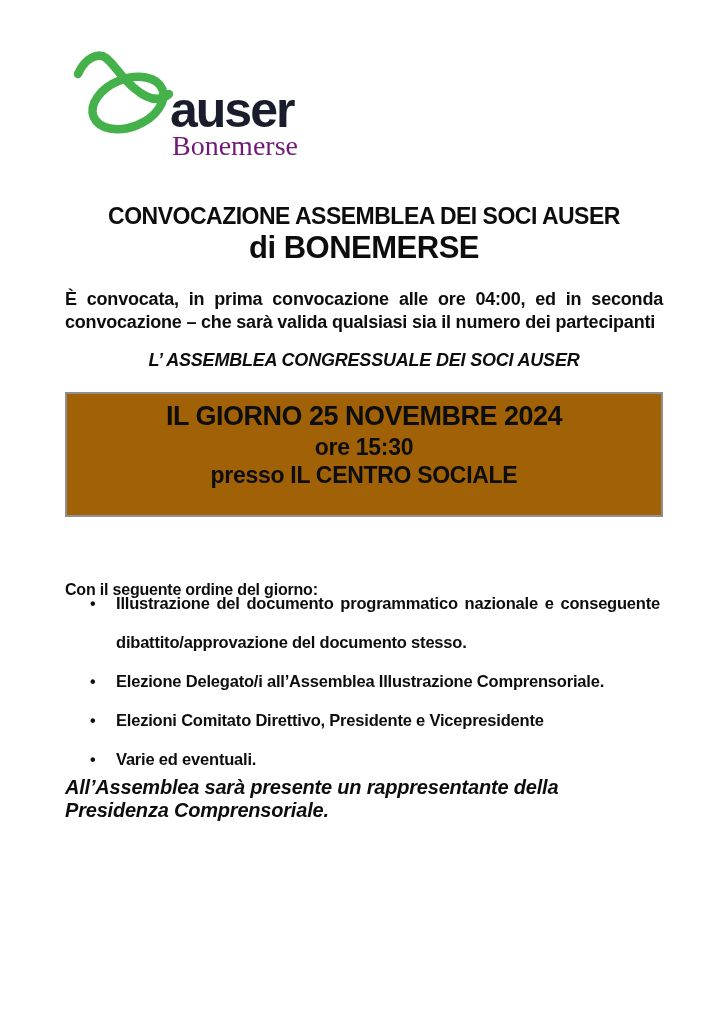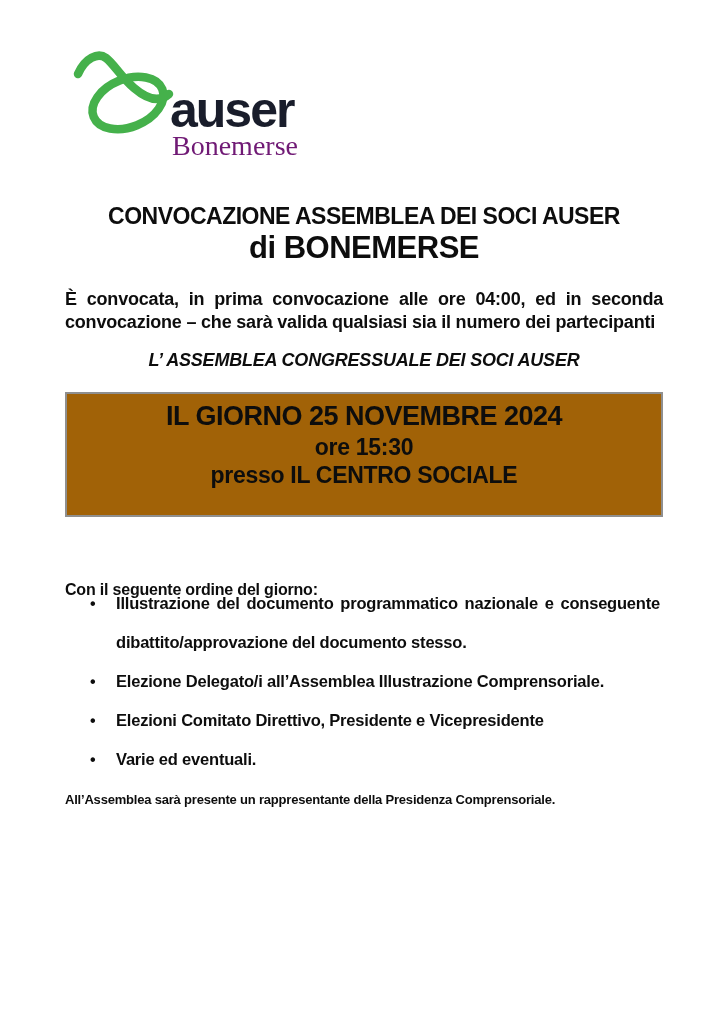--- a/index.html
+++ b/index.html
@@ -65,22 +65,22 @@
   .agenda-item {
     display: flex; align-items: flex-start;
     font-size: 16.5px; font-weight: bold; letter-spacing: -0.2px;
     line-height: 39px;
   }
   .agenda-bullet { width: 26px; flex: 0 0 26px; text-align: left; font-size: 16px; }
   .agenda-text { flex: 1; text-align: justify; }
 
   
   .footer-note {
-    position: absolute; left: 65px; top: 792px; width: 598px;
-    font-size: 13px; font-weight: bold; letter-spacing: -0.2px;
+    position: absolute; left: 65px; top: 776px; width: 598px;
+    font-size: 20px; font-weight: bold; font-style: italic; letter-spacing: -0.2px;
   }
 </style>
 </head>
 <body>
 
 <div class="page">
 
   <div class="logo">
     <svg class="swirl-svg" viewBox="0 0 130 100" aria-hidden="true">
       <ellipse cx="58" cy="58" rx="37" ry="24" transform="rotate(-22 58 58)" fill="none" stroke="#45b14b" stroke-width="8.5"></ellipse>

